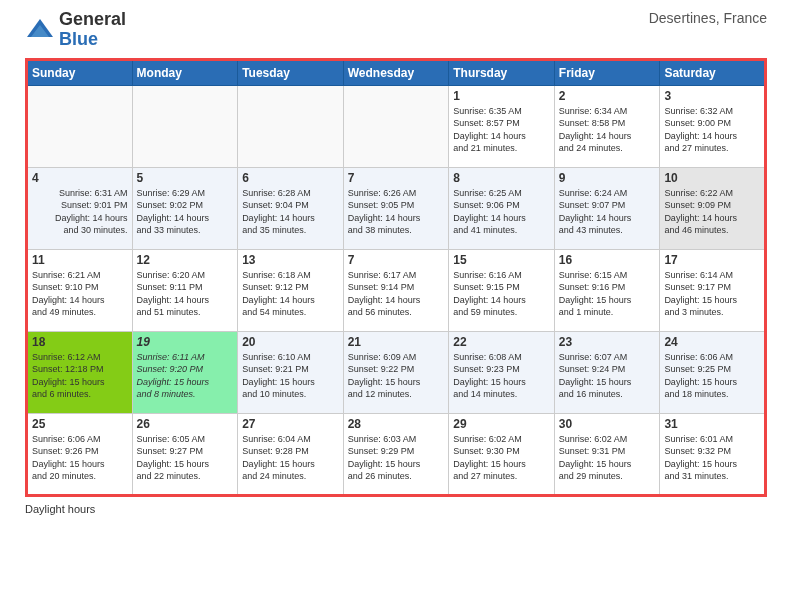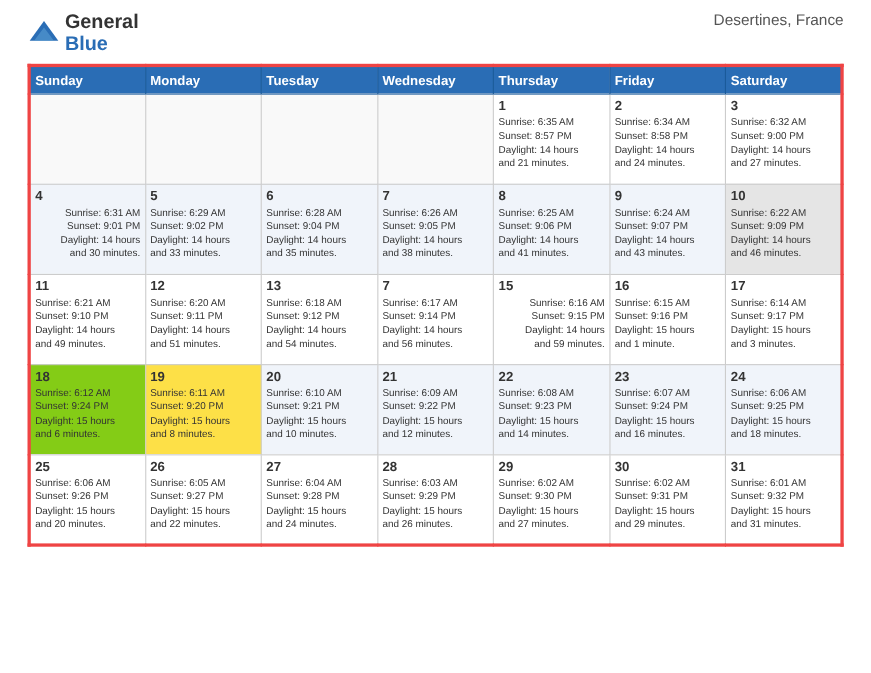--- a/index.html
+++ b/index.html
@@ -240,21 +240,21 @@
           </td>
           <td>
             <span class="day-num">7</span>
             <div class="day-info" style="white-space: pre-line;">Sunrise: 6:17 AM
 Sunset: 9:14 PM
 Daylight: 14 hours
 and 56 minutes.</div>
           </td>
           <td>
             <span class="day-num">15</span>
-            <div class="day-info" style="white-space: pre-line; text-align: right;">Sunrise: 6:16 AM
+            <div class="day-info" style="white-space: pre-line;">Sunrise: 6:16 AM
 Sunset: 9:15 PM
 Daylight: 14 hours
 and 59 minutes.</div>
           </td>
           <td>
             <span class="day-num">16</span>
             <div class="day-info" style="white-space: pre-line;">Sunrise: 6:15 AM
 Sunset: 9:16 PM
 Daylight: 15 hours
 and 1 minute.</div>
@@ -264,25 +264,25 @@
             <div class="day-info" style="white-space: pre-line;">Sunrise: 6:14 AM
 Sunset: 9:17 PM
 Daylight: 15 hours
 and 3 minutes.</div>
           </td>
         </tr>
         <tr>
           <td style="background: #84cc16;">
             <span class="day-num">18</span>
             <div class="day-info" style="white-space: pre-line;">Sunrise: 6:12 AM
-Sunset: 9:24 PM
+Sunset: 12:18 PM
 Daylight: 15 hours
 and 6 minutes.</div>
           </td>
-          <td style="background: #fde047;">
+          <td style="background: #86efac; font-style: italic;">
             <span class="day-num">19</span>
             <div class="day-info" style="white-space: pre-line;">Sunrise: 6:11 AM
 Sunset: 9:20 PM
 Daylight: 15 hours
 and 8 minutes.</div>
           </td>
           <td style="background: rgb(240, 244, 250);">
             <span class="day-num">20</span>
             <div class="day-info" style="white-space: pre-line;">Sunrise: 6:10 AM
 Sunset: 9:21 PM
@@ -365,13 +365,16 @@
             <span class="day-num">31</span>
             <div class="day-info" style="white-space: pre-line;">Sunrise: 6:01 AM
 Sunset: 9:32 PM
 Daylight: 15 hours
 and 31 minutes.</div>
           </td>
         </tr>
       </tbody>
   </table>
 
+  <div class="footer">
+    <span>Daylight hours</span>
+  </div>
 </div>
 
 </body></html>

